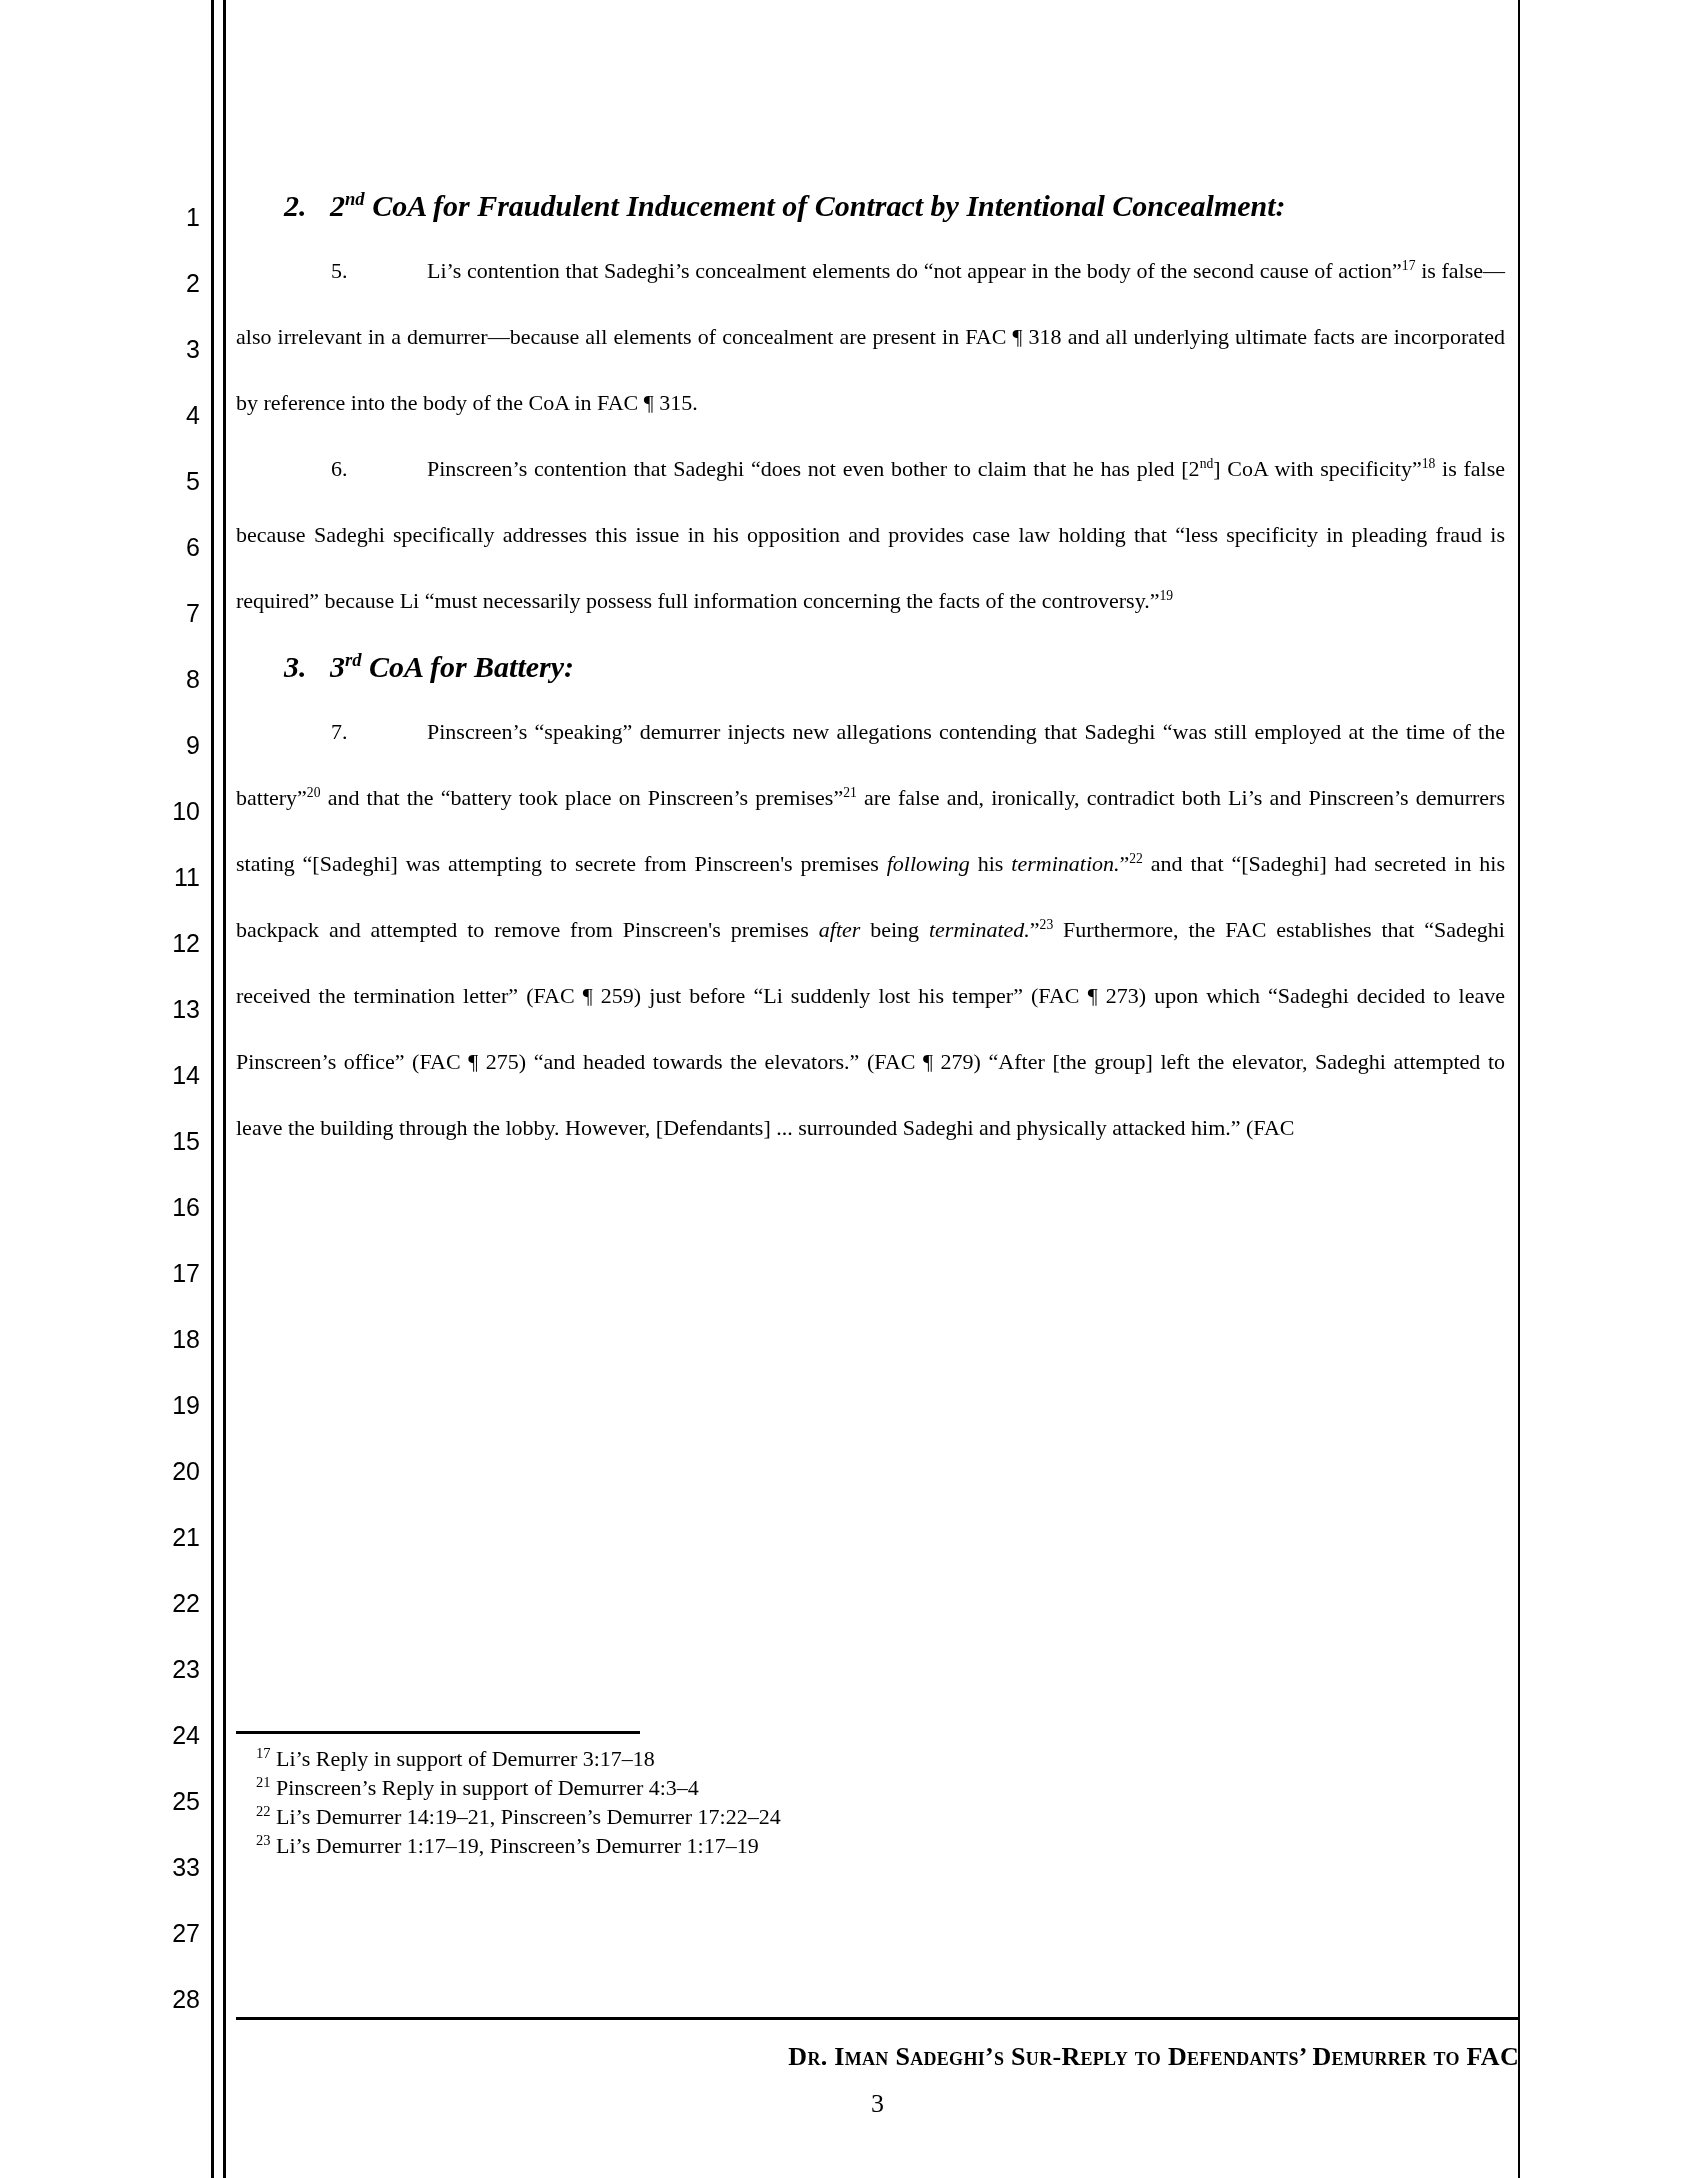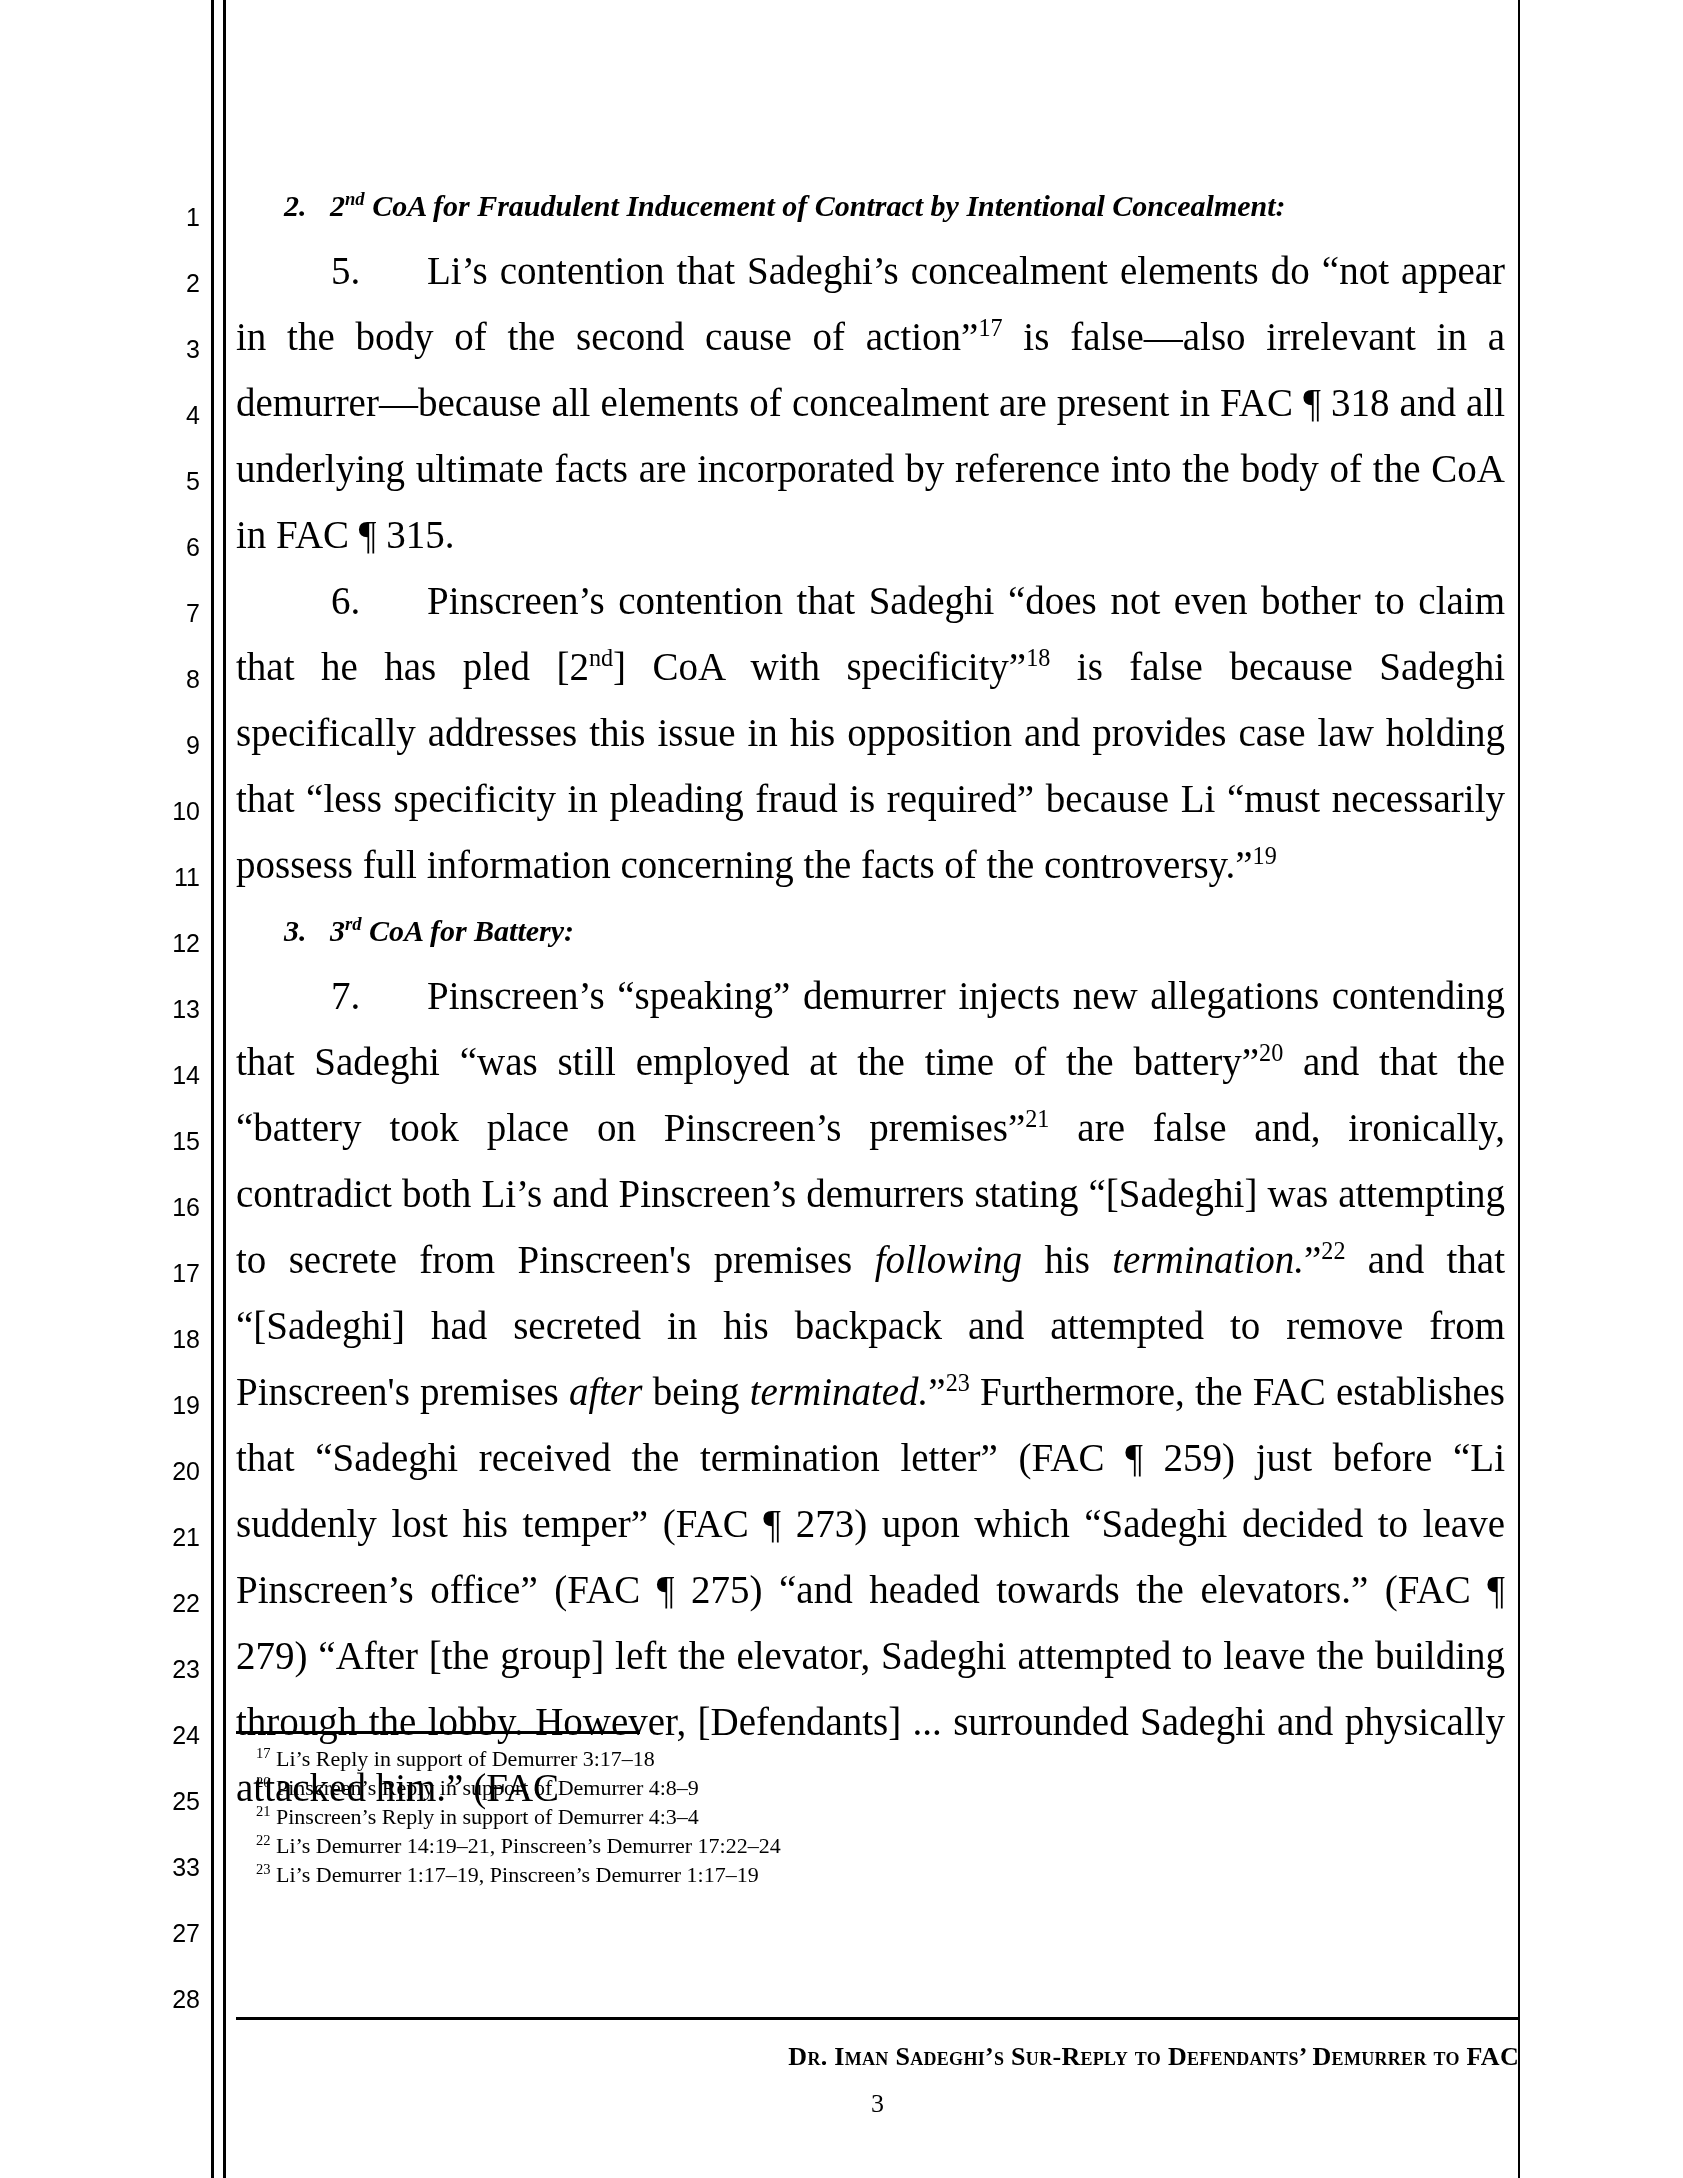--- a/index.html
+++ b/index.html
@@ -62,21 +62,21 @@
     line-height: 65px;
     margin: 0 0 0 0;
     padding-left: 48px;
     text-indent: 0;
     white-space: nowrap;
     font-style: italic;
   }
   .h-sec .num { display: inline-block; width: 46px; }
 
   p.body {
-    font-size: 39px;
+    font-size: 22px;
     line-height: 66px;
     margin: 0;
     text-align: justify;
     text-justify: inter-word;
     text-indent: 0;
   }
   p.body .lead {
     display: inline-block;
     width: 48px;
     margin-left: 95px;
@@ -197,21 +197,20 @@
 
     <p class="body">
       <span class="lead">7.</span><span class="gap"></span><span>Pinscreen’s “speaking” demurrer injects new allegations contending that Sadeghi “was still employed at the time of the battery”</span><sup>20</sup><span> and that the “battery took place on Pinscreen’s premises”</span><sup>21</sup><span> are false and, ironically, contradict both Li’s and Pinscreen’s demurrers stating “[Sadeghi] was attempting to secrete from Pinscreen's premises </span><i>following</i><span> his </span><i>termination.</i><span>”</span><sup>22</sup><span> and that “[Sadeghi] had secreted in his backpack and attempted to remove from Pinscreen's premises </span><i>after</i><span> being </span><i>terminated.</i><span>”</span><sup>23</sup><span> Furthermore, the FAC establishes that “Sadeghi received the termination letter” (FAC ¶ 259) just before “Li suddenly lost his temper” (FAC ¶ 273) upon which “Sadeghi decided to leave Pinscreen’s office” (FAC ¶ 275) “and headed towards the elevators.” (FAC ¶ 279) “After [the group] left the elevator, Sadeghi attempted to leave the building through the lobby. However, [Defendants] ... surrounded Sadeghi and physically attacked him.” (FAC</span>
     </p>
 
   </div>
 
   <div class="fn-sep"></div>
   <div class="footnotes" id="footnotes">
       <div><sup>17</sup><span> Li’s Reply in support of Demurrer 3:17–18</span></div>
-      <div><sup>20</sup><span> Pinscreen’s Reply in support of Demurrer 4:8–9</span></div>
       <div><sup>21</sup><span> Pinscreen’s Reply in support of Demurrer 4:3–4</span></div>
       <div><sup>22</sup><span> Li’s Demurrer 14:19–21, Pinscreen’s Demurrer 17:22–24</span></div>
       <div><sup>23</sup><span> Li’s Demurrer 1:17–19, Pinscreen’s Demurrer 1:17–19</span></div>
     </div>
 
   <div class="footer-rule"></div>
   <div class="footer-title">Dr. Iman Sadeghi’s Sur-Reply to Defendants’ Demurrer to FAC</div>
   <div class="footer-page">3</div>
 
 </div>

